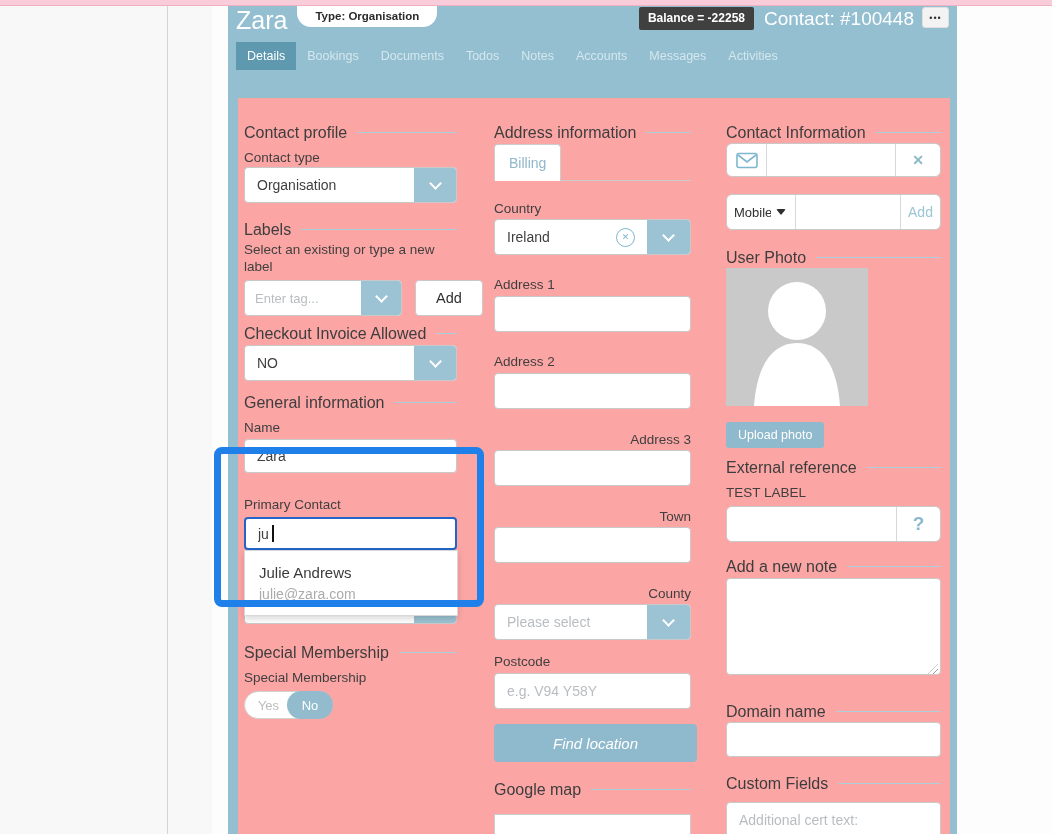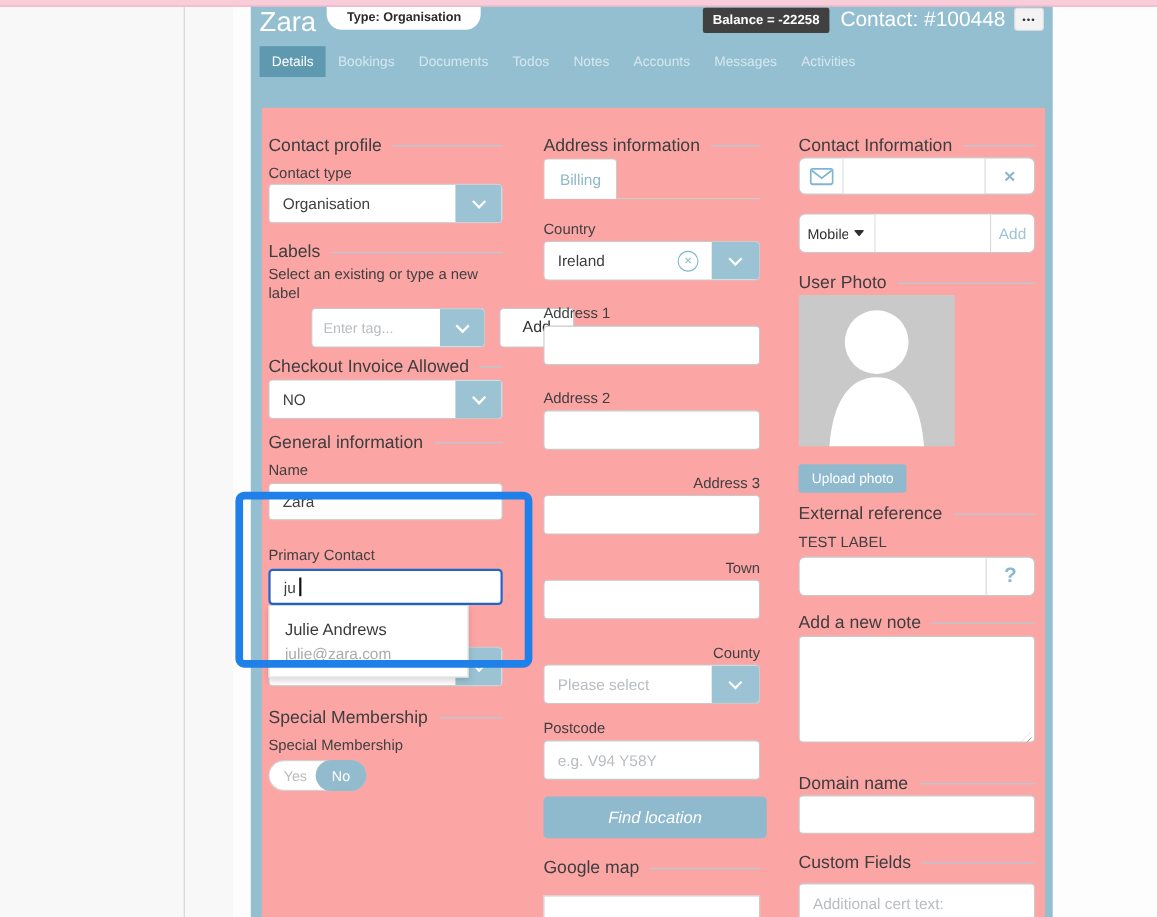--- a/index.html
+++ b/index.html
@@ -53,38 +53,38 @@
     transform:rotate(45deg); margin-top:-4px; }
   .clear-circ { width:19px; height:19px; border:1.5px solid #7fb6cf; border-radius:50%; color:#7fb6cf;
     font-size:9px; display:flex; align-items:center; justify-content:center; margin-left:auto; }
 
   
   .c1-h1 { margin-top:25px; }
   .c1-l1 { margin:8px 0 0; }
   .c1-s1 { margin-top:1px; }
   .c1-h2 { margin-top:17px; }
   .c1-hint { margin-top:2px; width:213px; }
-  .tag-row { display:flex; margin-top:5px; width:278px;justify-content:flex-end; }
+  .tag-row { display:flex; margin-top:5px; width:278px; }
   .tag-sel { width:158px; }
   .tag-sel .sel-arrow { width:40px; }
   .add-btn { width:68px; height:36px; margin-left:13px; background:#fff; border:1px solid #c9c9c9;
     border-radius:4px; font-size:14.5px; color:#2f2f2f; display:flex; align-items:center; justify-content:center; }
   .c1-h3 { margin-top:8px; }
   .c1-s3 { margin-top:2px; }
   .c1-h4 { margin-top:12px; }
   .c1-l4 { margin-top:8px; }
   .c1-i4 { margin-top:3px; height:34px; }
 
   .pc-group { position:absolute; left:0; top:393px; width:213px; }
   .pc-label { margin-top:6px; }
   .pc-input-wrap { position:relative; margin-top:4px; }
   .pc-input { height:33px; border:2px solid #2264c8; border-radius:4px; }
   .pc-caret { position:absolute; left:28px; top:8px; width:2px; height:17px; background:#111; }
   .pc-hidden-sel { margin-top:38px; }
-  .pc-dd { position:absolute; left:0; top:59px; width:182px; background:#fff; border:1px solid #d8d8d8;
+  .pc-dd { position:absolute; left:0; top:59px; width:214px; background:#fff; border:1px solid #d8d8d8;
     box-shadow:0 3px 6px rgba(0,0,0,.15); z-index:10; padding:13px 14px; }
   .dd-name { font-size:15px; color:#3a3a3a; }
   .dd-email { font-size:14px; color:#ababab; margin-top:5px; }
 
   .sm-group { position:absolute; left:0; top:545px; width:213px; }
   .sm-label { margin-top:8px; }
   .toggle { position:relative; width:89px; height:28px; border:1px solid #d2d2d2; border-radius:14px;
     background:#fff; display:flex; align-items:center; margin-top:5px; }
   .t-yes { flex:1; text-align:center; color:#bcbcbc; font-size:13px; padding-right:40px; }
   .t-no { position:absolute; right:-1px; top:-1px; width:46px; height:28px; background:#92bcce;

